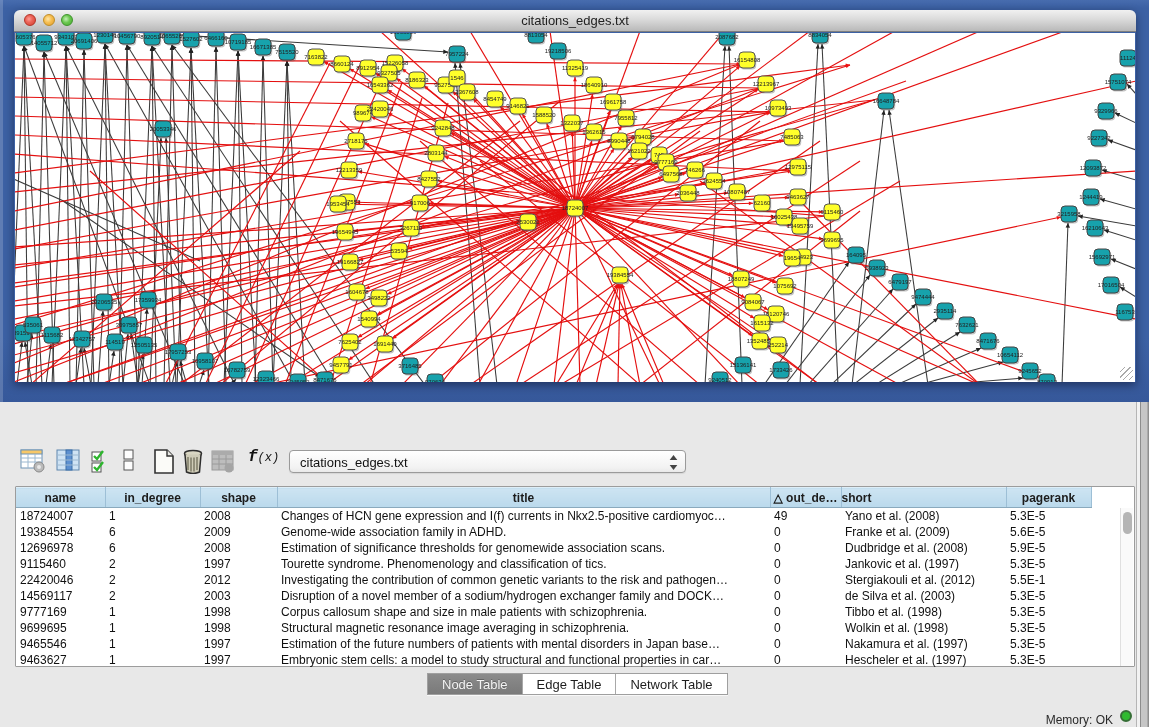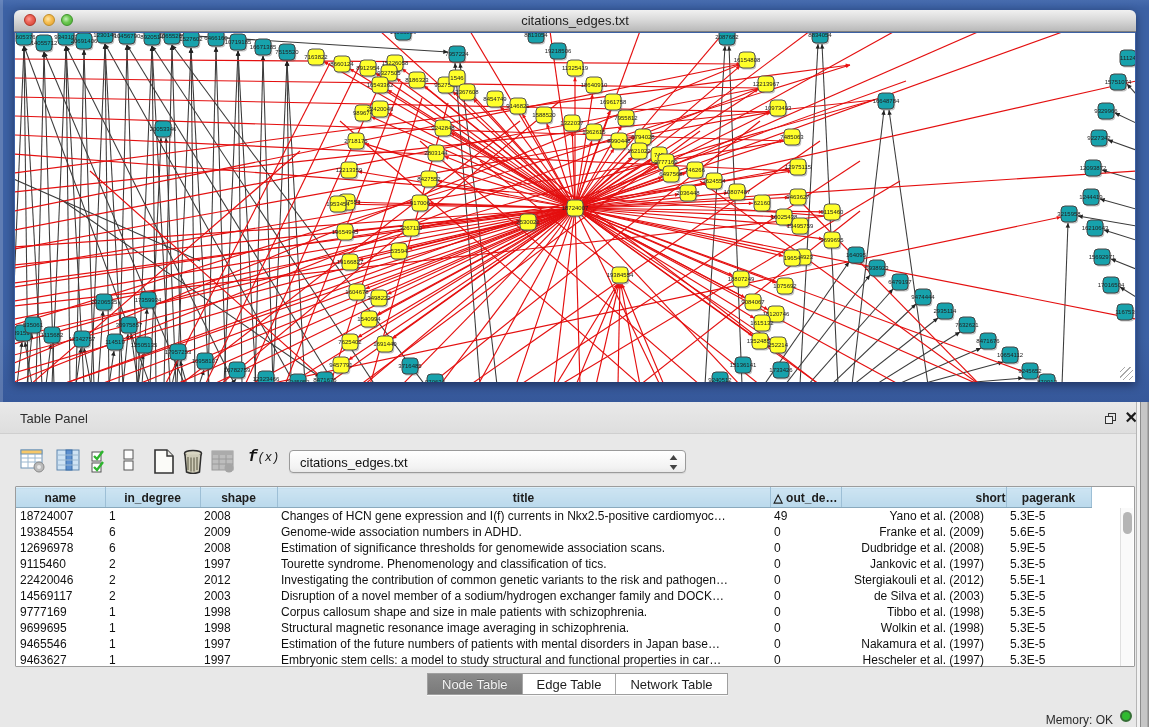--- a/index.html
+++ b/index.html
@@ -23,21 +23,21 @@
 #phead .x{position:absolute;right:11px;top:6px;font-size:16px;font-weight:bold;color:#1a1a1a}
 #toolbar{position:absolute;left:0;top:33px;width:100%;height:45px}
 .ticon{position:absolute;top:14px}
 #combo{position:absolute;left:289px;top:15px;width:397px;height:23px;border:1px solid #9a9a9a;border-radius:4px;background:linear-gradient(180deg,#ffffff,#f2f2f2 80%,#e9e9e9);box-shadow:0 1px 1px rgba(0,0,0,0.08)}
 #combo .txt{position:absolute;left:10px;top:4px;font-size:13px;color:#111}
 #combo .st{position:absolute;right:6px;top:1px;font-size:11px;color:#333;letter-spacing:0}
 #tablebox{position:absolute;left:15px;top:84px;width:1120px;height:181px;background:#fff;border:1px solid #9c9c9c;border-radius:1px}
 table{border-collapse:collapse;table-layout:fixed;width:1075px;font-size:12px}
 th{background:linear-gradient(180deg,#cde4f2,#bad9ec);border-right:1px solid #9dbfd6;border-bottom:1px solid #8aa9bd;border-top:1px solid #ddeef8;font-weight:bold;color:#1c1c1c;height:20px;padding:0;overflow:hidden;white-space:nowrap}
 td{height:16px;padding:0 0 0 4px;color:#101010;overflow:hidden;white-space:nowrap}
-.c1{width:89px}.c2{width:95px}.c3{width:77px}.c4{width:493px}.c5{width:71px}.c6{width:165px;text-align:right}td.c6{padding-right:22px}.c7{width:85px}
+.c1{width:89px}.c2{width:95px}.c3{width:77px}.c4{width:493px}.c5{width:71px}.c6{width:165px;text-align:left}td.c6{padding-right:22px}.c7{width:85px}
 #vscroll{position:absolute;right:1px;top:21px;width:13px;height:158px;background:#fafafa;border-left:1px solid #e0e0e0}
 #vscroll .thumb{position:absolute;left:2px;top:4px;width:9px;height:22px;border-radius:5px;background:#b5b5b5}
 #tabs{position:absolute;left:427px;top:271px;height:22px;display:flex;border:1px solid #9f9f9f;border-radius:0;overflow:hidden;background:#fff;box-shadow:0 1px 0 rgba(255,255,255,0.7)}
 .tab{font-size:13px;padding:3px 14px 0 14px;color:#1d1d1d;border-right:1px solid #a8a8a8;height:22px}
 .tab.on{background:linear-gradient(180deg,#8b8b8b,#787878);color:#f3f3f3;text-shadow:0 -1px 0 rgba(0,0,0,0.25)}
 #mem{position:absolute;right:36px;top:311px;font-size:12px;color:#2a2a2a}
 #memdot{position:absolute;right:17px;top:308px;width:12px;height:12px;border-radius:50%;background:#2fbb2f;border:2px solid #356e35}
 #rstrip{position:absolute;right:0;top:0;width:9px;height:100%;background:linear-gradient(90deg,#c6c6c6 0,#c6c6c6 6px,#8e8e8e 7px,#8e8e8e 9px);border-left:1px solid #8d8d8d}
 #rstrip2{position:absolute;right:9px;top:0;width:4px;height:100%;background:#f2f2f2;border-left:1px solid #b5b5b5}
 </style></head>
@@ -886,28 +886,20 @@
         </div>
   <div id="tbar">
           <div class="tl" id="tl1"></div>
           <div class="tl" id="tl2"></div>
           <div class="tl" id="tl3"></div>
    <div class="title">citations_edges.txt</div>
         </div>
  </div>
 </div>
 <div id="panel">
- <div id="phead">
-        <span class="t">Table Panel</span>
-  <svg class="float" viewBox="0 0 11 11">
-          <rect x="3.5" y="0.5" width="7" height="7" fill="none" stroke="#333"></rect>
-          <rect x="0.5" y="3.5" width="7" height="7" fill="#eee" stroke="#333"></rect>
-        </svg>
-  <span class="x">✕</span>
-      </div>
  <div id="toolbar">
   <svg class="ticon" style="left:20px" width="26" height="25" viewBox="0 0 26 25">
     <rect x="1" y="1" width="21" height="18" fill="#fff" stroke="#6f93b5"></rect>
           <rect x="1" y="1" width="21" height="4" fill="#f8c868" stroke="#6f93b5"></rect>
     <path d="M1 9h21M1 13h21M8 5v14M15 5v14" stroke="#9cb8d0" stroke-width="1"></path>
     <circle cx="19" cy="18" r="5" fill="#bbb" stroke="#888"></circle>
           <circle cx="19" cy="18" r="2" fill="#e8e8e8"></circle>
   </svg>
   <svg class="ticon" style="left:56px" width="25" height="25" viewBox="0 0 25 25">
     <rect x="1" y="1" width="22" height="20" fill="#cfe3f4" stroke="#5f86ad"></rect>
@@ -966,21 +958,21 @@
               <td class="c3">2008</td>
               <td class="c4">Changes of HCN gene expression and I(f) currents in Nkx2.5-positive cardiomyoc…</td>
               <td class="c5">49</td>
               <td class="c6">Yano et al. (2008)</td>
               <td class="c7">5.3E-5</td>
             </tr>
 <tr>
               <td class="c1">19384554</td>
               <td class="c2">6</td>
               <td class="c3">2009</td>
-              <td class="c4">Genome-wide association numbers in ADHD.</td>
+              <td class="c4">Genome-wide association family in ADHD.</td>
               <td class="c5">0</td>
               <td class="c6">Franke et al. (2009)</td>
               <td class="c7">5.6E-5</td>
             </tr>
 <tr>
               <td class="c1">12696978</td>
               <td class="c2">6</td>
               <td class="c3">2008</td>
               <td class="c4">Estimation of significance thresholds for genomewide association scans.</td>
               <td class="c5">0</td>

